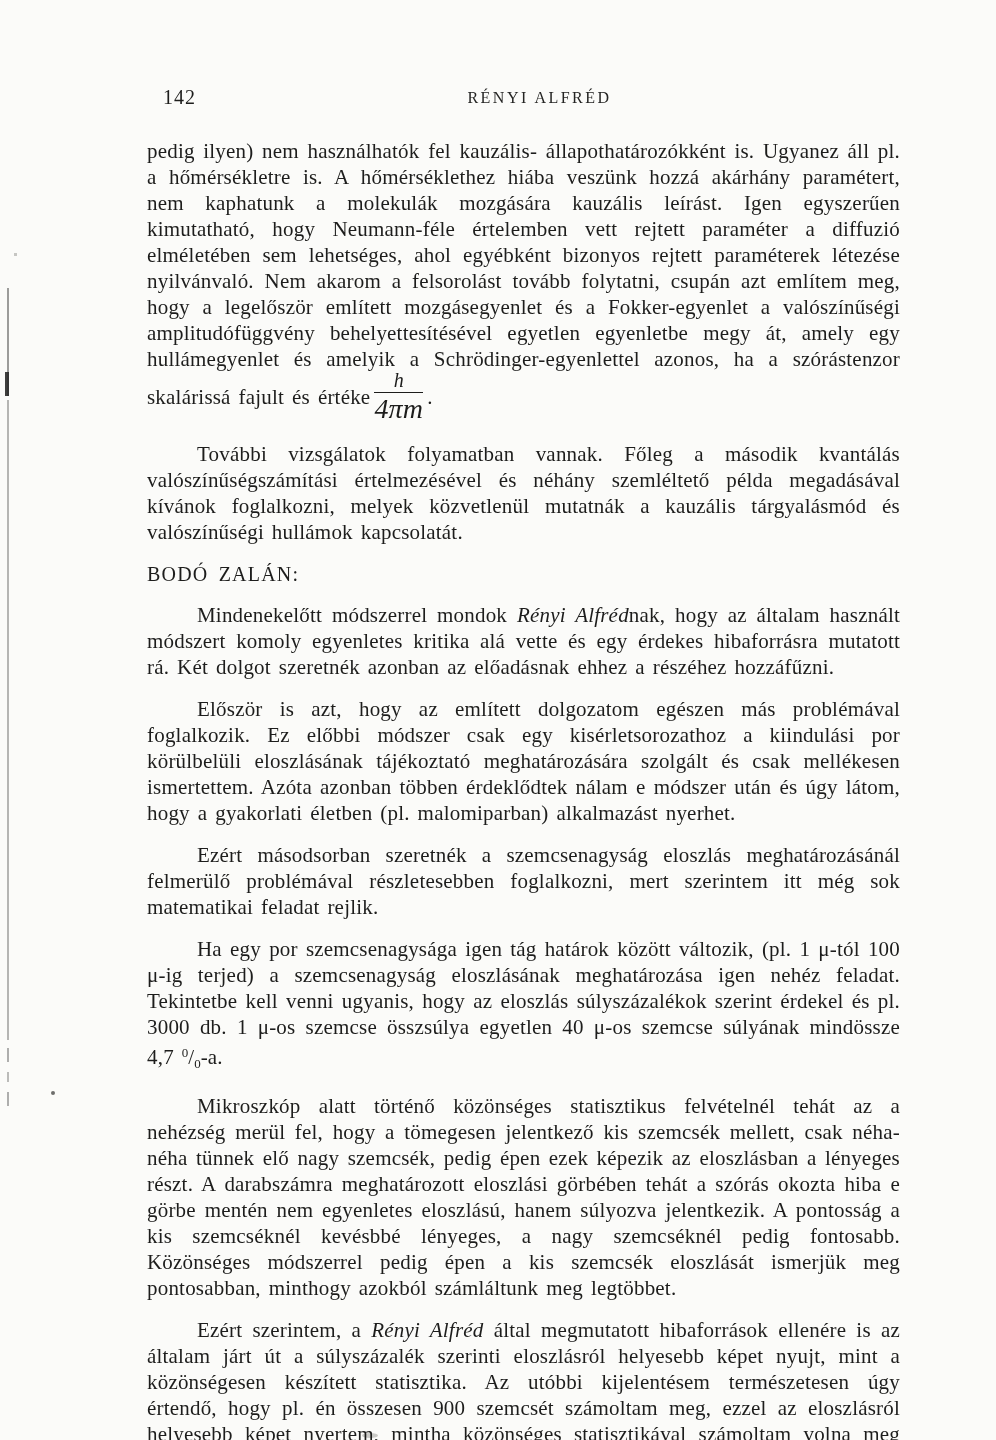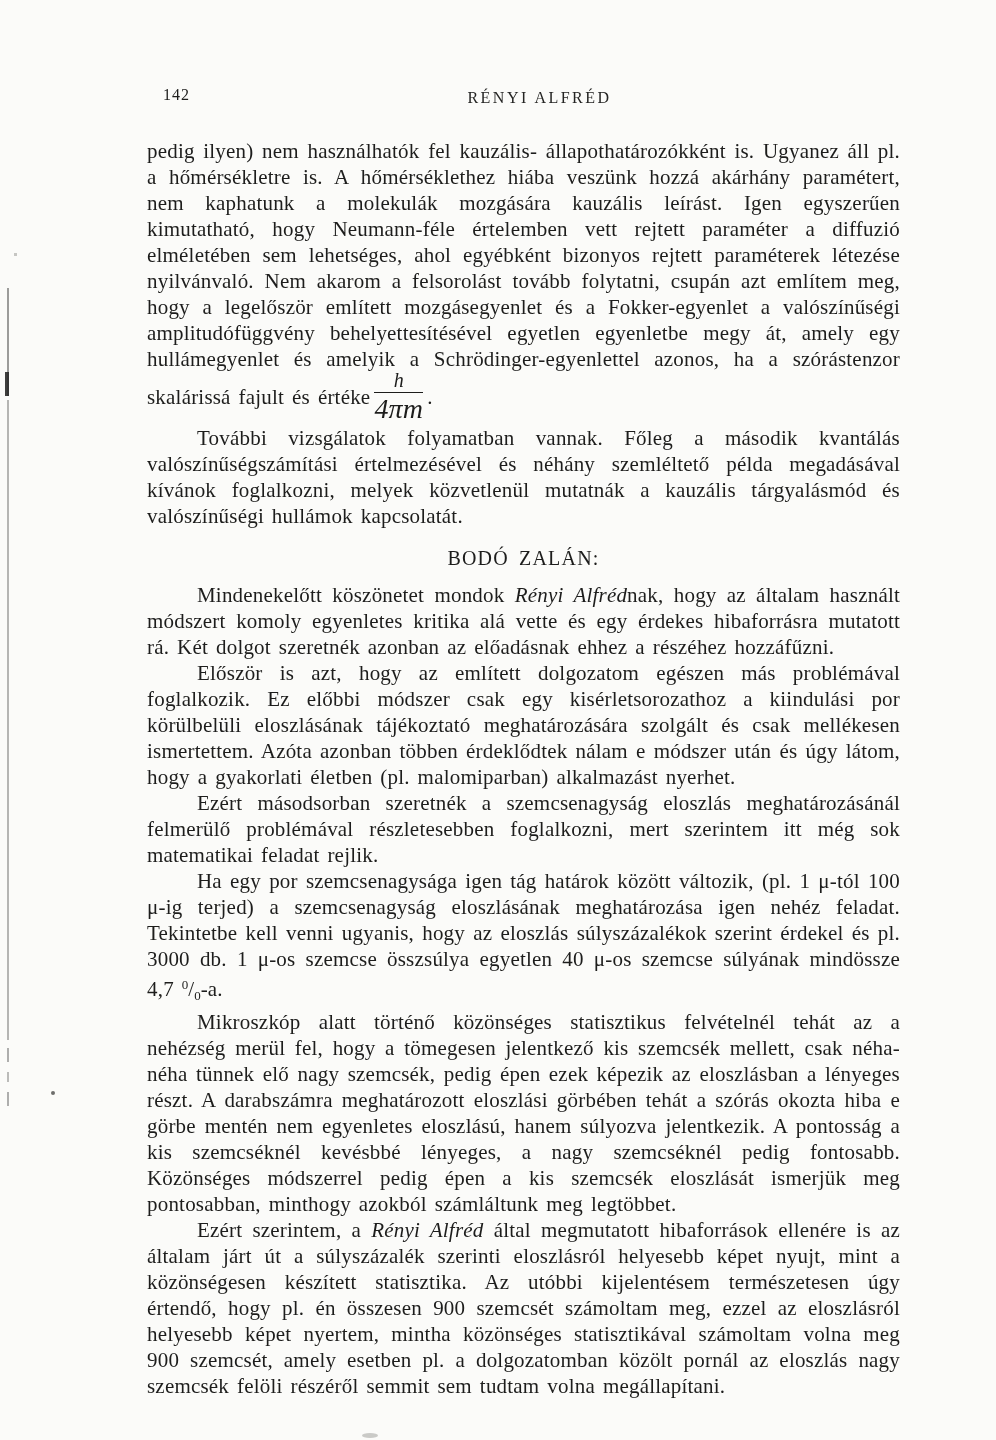--- a/index.html
+++ b/index.html
@@ -7,43 +7,42 @@
     position:relative;
     width:996px;height:1440px;
     margin:0 auto;
     background:#fbfbf9;
     overflow:hidden;
     font-family:"Liberation Serif","DejaVu Serif",serif;
     color:#1d1d1c;
   }
   
   .header{position:absolute;left:163px;top:86px;width:753px;height:24px;}
-  .pagenum{position:absolute;left:0;top:0;font-size:16px;letter-spacing:1px;}
+  .pagenum{position:absolute;left:0;top:0;font-size:20px;letter-spacing:1px;}
   .runhead{
     position:absolute;left:50%;top:3px;transform:translateX(-50%);
     font-size:16px;letter-spacing:2.5px;white-space:nowrap;color:#242423;
   }
   
   .textcol{position:absolute;left:147px;top:138px;width:753px;}
   .textcol p{
     margin:0;
     font-size:21px;
     line-height:26px;
     text-align:justify;
     word-spacing:2.5px;
     letter-spacing:0.2px;
   }
-  .textcol p.indent{text-indent:50px;}
+  .textcol p.indent{text-indent:50px;margin-top:16px;}
   .speaker{
     margin:18px 0 12px 0;
     font-size:20px;
     letter-spacing:1.2px;
     font-weight:normal;
     word-spacing:4px;
-    text-align:center;
   }
   .it{font-style:italic;}
   
   .frac{
     display:inline-block;
     vertical-align:middle;
     text-align:center;
     font-style:italic;
     line-height:1.05;
     margin:0 4px;
@@ -88,21 +87,21 @@
   </div>
 
   <div class="textcol">
 
     <p><span>pedig ilyen) nem használhatók fel kauzális- állapothatározókként is. Ugyanez áll pl. a hőmérsékletre is. A hőmérséklethez hiába veszünk hozzá akárhány paramétert, nem kaphatunk a molekulák mozgására kauzális leírást. Igen egyszerűen kimutatható, hogy Neumann-féle értelemben vett rejtett paraméter a diffuzió elméletében sem lehetséges, ahol egyébként bizonyos rejtett paraméterek létezése nyilvánvaló. Nem akarom a felsorolást tovább folytatni, csupán azt említem meg, hogy a legelőször említett mozgásegyenlet és a Fokker-egyenlet a valószínűségi amplitudófüggvény behelyettesítésével egyetlen egyenletbe megy át, amely egy hullámegyenlet és amelyik a Schrödinger-egyenlettel azonos, ha a szórástenzor skalárissá fajult és értéke</span><span class="frac"><span class="num">h</span><span class="den">4πm</span></span><span>.</span></p>
 
     <p class="indent">További vizsgálatok folyamatban vannak. Főleg a második kvantálás valószínűségszámítási értelmezésével és néhány szemléltető példa megadásával kívánok foglalkozni, melyek közvetlenül mutatnák a kauzális tárgyalásmód és valószínűségi hullámok kapcsolatát.</p>
 
     <h3 class="speaker">BODÓ ZALÁN:</h3>
 
-    <p class="indent"><span>Mindenekelőtt köszönetet mondok </span><span class="it">Rényi Alfréd</span><span>nak, hogy az általam használt módszert komoly egyenletes kritika alá vette és egy érdekes hibaforrásra mutatott rá. Két dolgot szeretnék azonban az előadásnak ehhez a részéhez hozzáfűzni.</span></p>
+    <p class="indent"><span>Mindenekelőtt módszerrel mondok </span><span class="it">Rényi Alfréd</span><span>nak, hogy az általam használt módszert komoly egyenletes kritika alá vette és egy érdekes hibaforrásra mutatott rá. Két dolgot szeretnék azonban az előadásnak ehhez a részéhez hozzáfűzni.</span></p>
 
     <p class="indent">Először is azt, hogy az említett dolgozatom egészen más problémával foglalkozik. Ez előbbi módszer csak egy kisérletsorozathoz a kiindulási por körülbelüli eloszlásának tájékoztató meghatározására szolgált és csak mellékesen ismertettem. Azóta azonban többen érdeklődtek nálam e módszer után és úgy látom, hogy a gyakorlati életben (pl. malomiparban) alkalmazást nyerhet.</p>
 
     <p class="indent">Ezért másodsorban szeretnék a szemcsenagyság eloszlás meghatározásánál felmerülő problémával részletesebben foglalkozni, mert szerintem itt még sok matematikai feladat rejlik.</p>
 
     <p class="indent"><span>Ha egy por szemcsenagysága igen tág határok között változik, (pl. 1 μ-tól 100 μ-ig terjed) a szemcsenagyság eloszlásának meghatározása igen nehéz feladat. Tekintetbe kell venni ugyanis, hogy az eloszlás súlyszázalékok szerint érdekel és pl. 3000 db. 1 μ-os szemcse összsúlya egyetlen 40 μ-os szemcse súlyának mindössze 4,7 </span><span class="pctsup">0</span><span class="pctslash">/</span><span class="pctsub">0</span><span>-a.</span></p>
 
     <p class="indent">Mikroszkóp alatt történő közönséges statisztikus felvételnél tehát az a nehézség merül fel, hogy a tömegesen jelentkező kis szemcsék mellett, csak néha-néha tünnek elő nagy szemcsék, pedig épen ezek képezik az eloszlásban a lényeges részt. A darabszámra meghatározott eloszlási görbében tehát a szórás okozta hiba e görbe mentén nem egyenletes eloszlású, hanem súlyozva jelentkezik. A pontosság a kis szemcséknél kevésbbé lényeges, a nagy szemcséknél pedig fontosabb. Közönséges módszerrel pedig épen a kis szemcsék eloszlását ismerjük meg pontosabban, minthogy azokból számláltunk meg legtöbbet.</p>
 
     <p class="indent"><span>Ezért szerintem, a </span><span class="it">Rényi Alfréd</span><span> által megmutatott hibaforrások ellenére is az általam járt út a súlyszázalék szerinti eloszlásról helyesebb képet nyujt, mint a közönségesen készített statisztika. Az utóbbi kijelentésem természetesen úgy értendő, hogy pl. én összesen 900 szemcsét számoltam meg, ezzel az eloszlásról helyesebb képet nyertem, mintha közönséges statisztikával számoltam volna meg 900 szemcsét, amely esetben pl. a dolgozatomban közölt pornál az eloszlás nagy szemcsék felöli részéről semmit sem tudtam volna megállapítani.</span></p>

